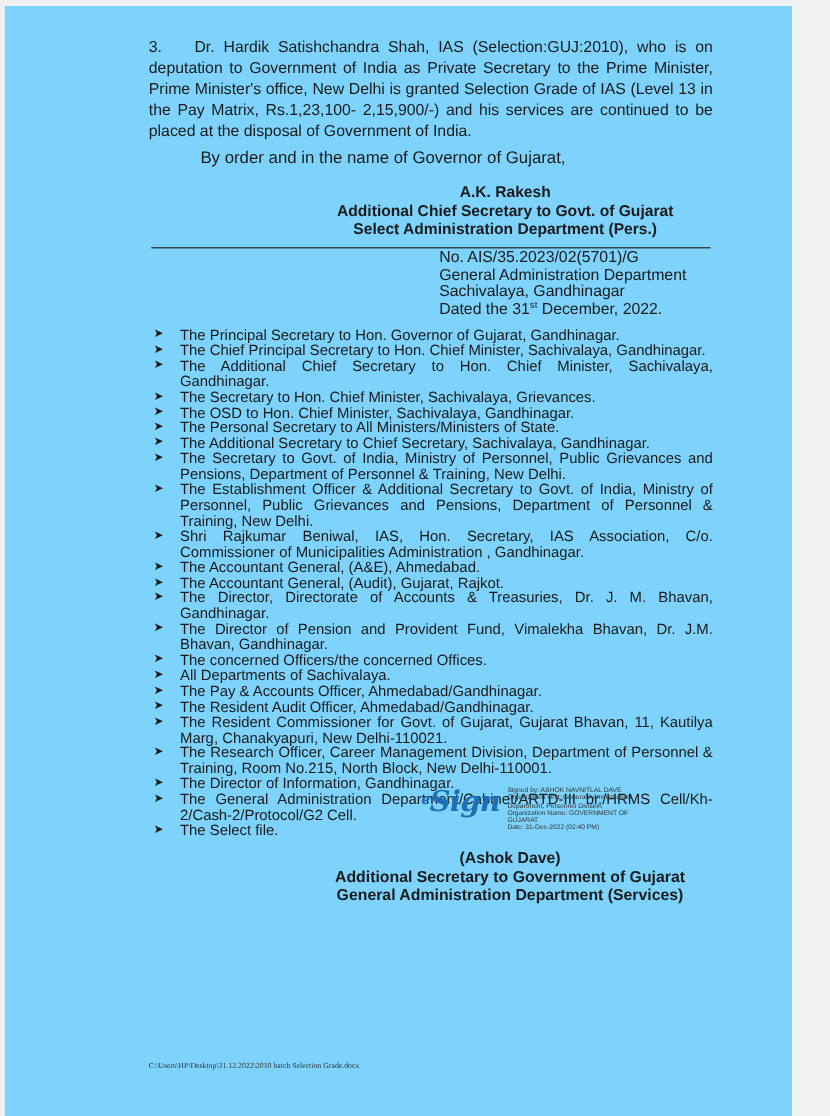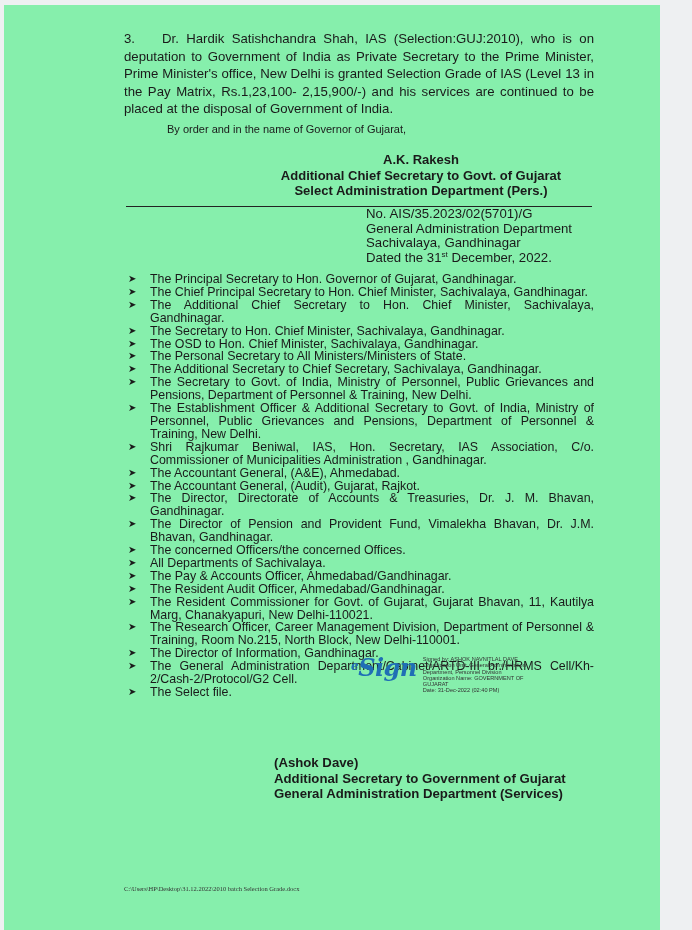--- a/index.html
+++ b/index.html
@@ -5,29 +5,29 @@
   html, body { margin:0; padding:0; }
   body {
     width:692px; height:930px; overflow:hidden;
     background:#eef0f2;
     font-family:"Liberation Sans", sans-serif;
     color:#1a1a1a;
     position:relative;
   }
   .page {
     position:absolute; left:4px; top:5px; width:656px; height:925px;
-    background:#86efac;
+    background:#7dd3fc;
   }
   .abs { position:absolute; }
   .para {
     left:120px; top:25px; width:470px;
     font-size:13.2px; line-height:17.6px; text-align:justify;
   }
   .para .num { display:inline-block; width:38px; }
-  .order { left:163px; top:118px; font-size:11px; }
+  .order { left:163px; top:118px; font-size:14px; }
   .sig1 {
     left:268px; top:147px; width:298px; text-align:center;
     font-weight:bold; font-size:13px; line-height:15.5px;
   }
   .rule { left:122px; top:201px; width:466px; height:0; border-top:1.5px solid #222; }
   .refblock { left:362px; top:202px; font-size:13.2px; line-height:14.6px; }
   .refblock sup { font-size:8px; line-height:0; }
   .copyhead {
     left:123px; top:255px; font-size:12.4px; font-weight:bold; text-decoration:underline;
   }
@@ -36,22 +36,22 @@
   .li .bul { width:22px; flex:none; font-size:10px; line-height:12.9px; padding-left:2px; }
   .li .txt { flex:1; text-align:justify; }
   .esign { left:347px; top:651px; display:flex; align-items:flex-start; }
   .esign .logo {
     font-family:"DejaVu Serif", serif; font-style:italic; font-weight:bold;
     color:#1f6fb5; font-size:24px; line-height:24px; margin-right:6px; letter-spacing:-0.5px;
   }
   .esign .logo sup { font-size:12px; vertical-align:top; position:relative; top:-2px; }
   .esign .meta { font-size:5.6px; line-height:6.3px; color:#333; }
   .sig2 {
-    left:270px; top:702px; width:302px; 
-    font-weight:bold; font-size:13.2px; line-height:15.5px;margin-top:48px;
+    left:270px; top:702px; width:302px; text-align:center;
+    font-weight:bold; font-size:13.2px; line-height:15.5px;
   }
   .footer {
     left:120px; top:880px; font-family:"Liberation Serif", serif; font-size:6.5px; color:#333;
   }
 </style>
 </head>
 <body>
 
 <div class="page">
 
@@ -85,21 +85,21 @@
       <div class="li">
         <span class="bul">➤</span>
         <span class="txt">The Chief Principal Secretary to Hon. Chief Minister, Sachivalaya, Gandhinagar.</span>
       </div>
       <div class="li">
         <span class="bul">➤</span>
         <span class="txt">The Additional Chief Secretary to Hon. Chief Minister, Sachivalaya, Gandhinagar.</span>
       </div>
       <div class="li">
         <span class="bul">➤</span>
-        <span class="txt">The Secretary to Hon. Chief Minister, Sachivalaya, Gandhinagar.</span>
+        <span class="txt">The Secretary to Hon. Chief Minister, Sachivalaya, Grievances.</span>
       </div>
       <div class="li">
         <span class="bul">➤</span>
         <span class="txt">The OSD to Hon. Chief Minister, Sachivalaya, Gandhinagar.</span>
       </div>
       <div class="li">
         <span class="bul">➤</span>
         <span class="txt">The Personal Secretary to All Ministers/Ministers of State.</span>
       </div>
       <div class="li">

